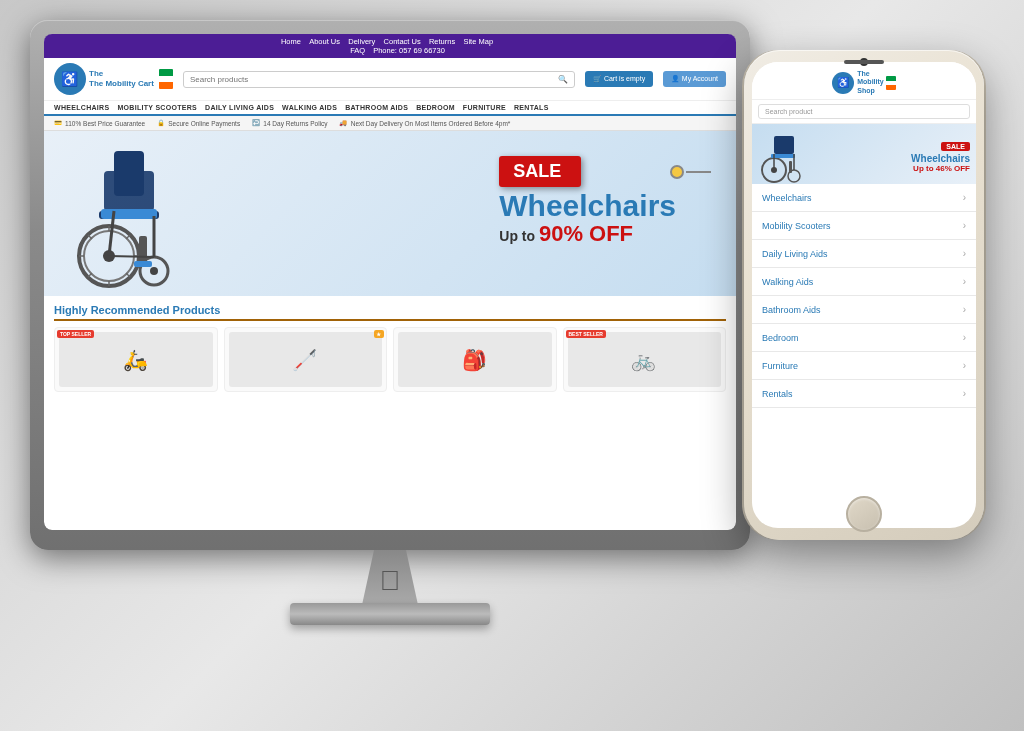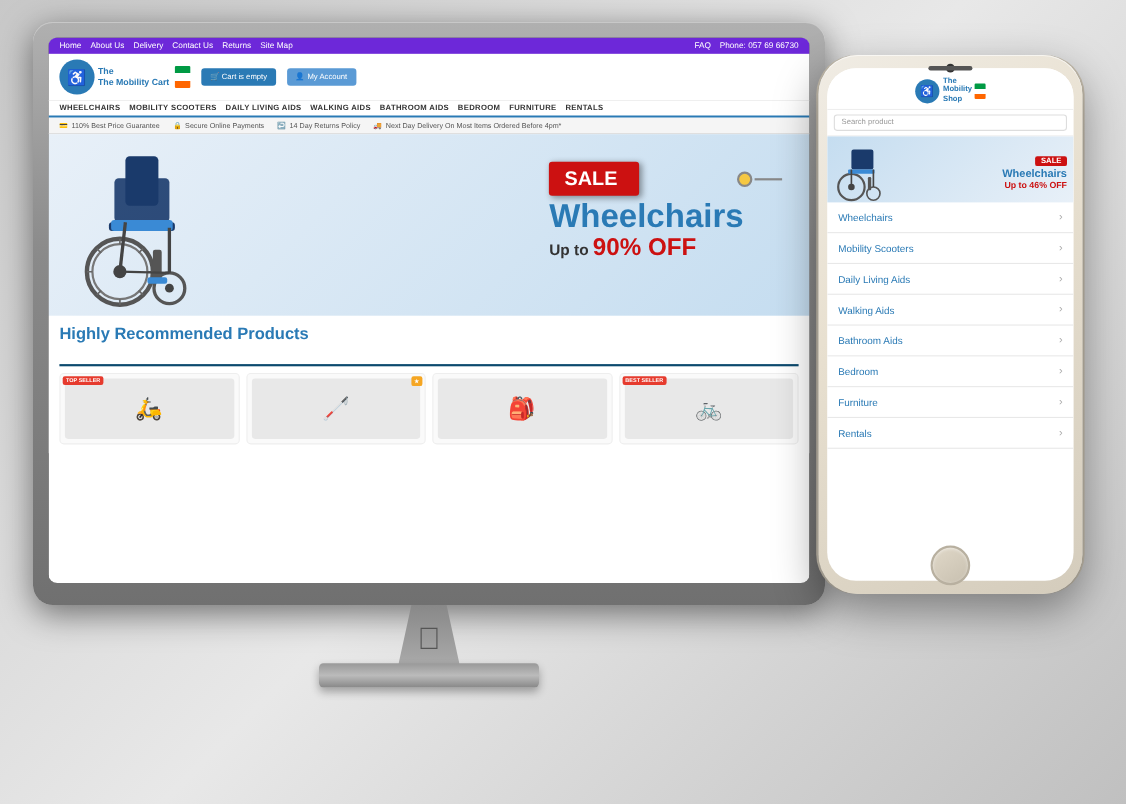--- a/index.html
+++ b/index.html
@@ -87,27 +87,28 @@
       left: 50%;
       top: 545px;
       transform: translateX(-50%);
       font-size: 28px;
       color: #555;
       z-index: 10;
     }
 
     
     .site-topbar {
-      background: #6d28d9;
+      background: #4c1d95;
       padding: 3px 10px;
       display: flex;
       justify-content: space-between;
       align-items: center;
       font-size: 8px;
       color: #fff;
+      flex-direction: column;
     }
 
     .site-topbar-left a {
       color: #fff;
       text-decoration: none;
       margin-right: 6px;
       font-size: 7.5px;
     }
 
     .site-topbar-right {
@@ -235,25 +236,25 @@
       display: flex;
       align-items: center;
     }
 
     .recommended-section {
       padding: 8px 10px;
       background: #fff;
     }
 
     .recommended-title {
-      font-size: 15px;
+      font-size: 11px;
       font-weight: bold;
       color: #2a7ab5;
-      border-bottom: 2px solid #0c4a6e;
-      padding-bottom: 19px;
+      border-bottom: 2px solid #a16207;
+      padding-bottom: 3px;
       margin-bottom: 6px;
     }
 
     .products-row {
       display: flex;
       gap: 6px;
     }
 
     .product-card {
       flex: 1;
@@ -478,20 +479,24 @@
           </div>
 
           <div class="site-header">
             <div class="logo-box">
               <div class="logo-circle">♿</div>
               <div class="logo-text">
                 <div>The</div>
                 <div>The Mobility Cart</div>
               </div>
               <div style="width:14px;height:20px;background:linear-gradient(180deg,#009a44 33%,#fff 33%,#fff 66%,#ff6600 66%);border-radius:1px;margin-left:2px;"></div>
+            </div>
+            <div class="search-bar">
+              <input type="text" placeholder="Search products" style="">
+              <span style="color:#2a7ab5;">🔍</span>
             </div>
             <button class="cart-btn">
               🛒 <span>Cart is empty</span>
             </button>
             <button class="account-btn">
               👤 <span>My Account</span>
             </button>
           </div>
 
           <div class="site-nav">

